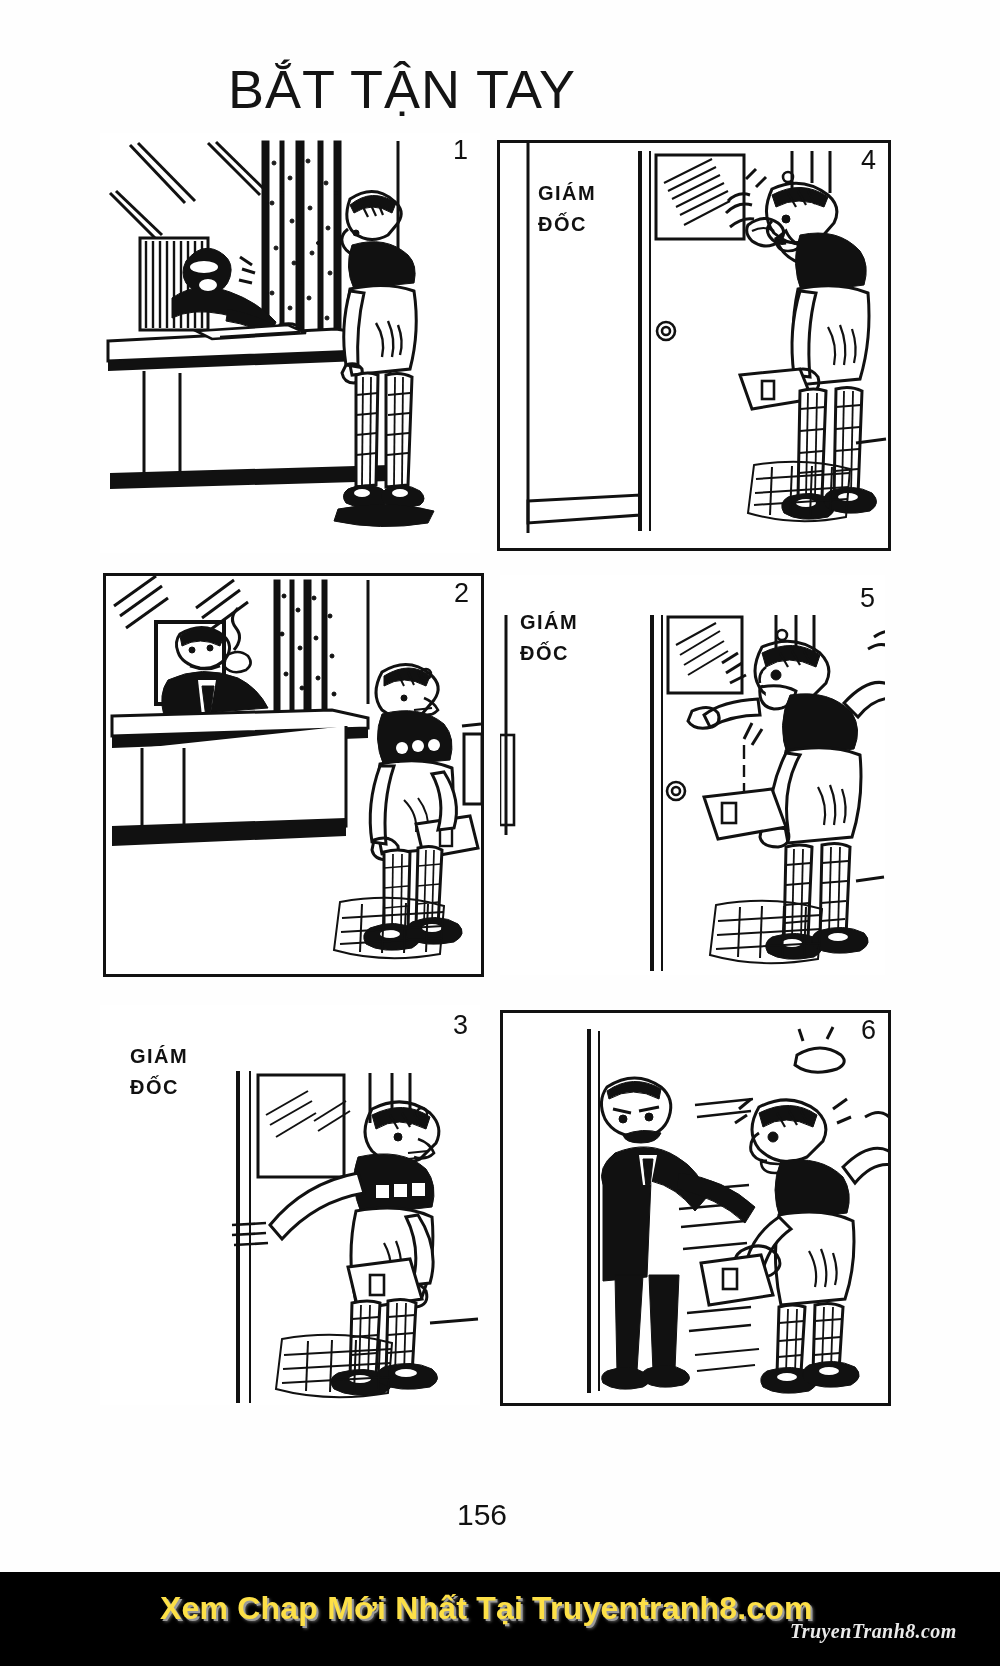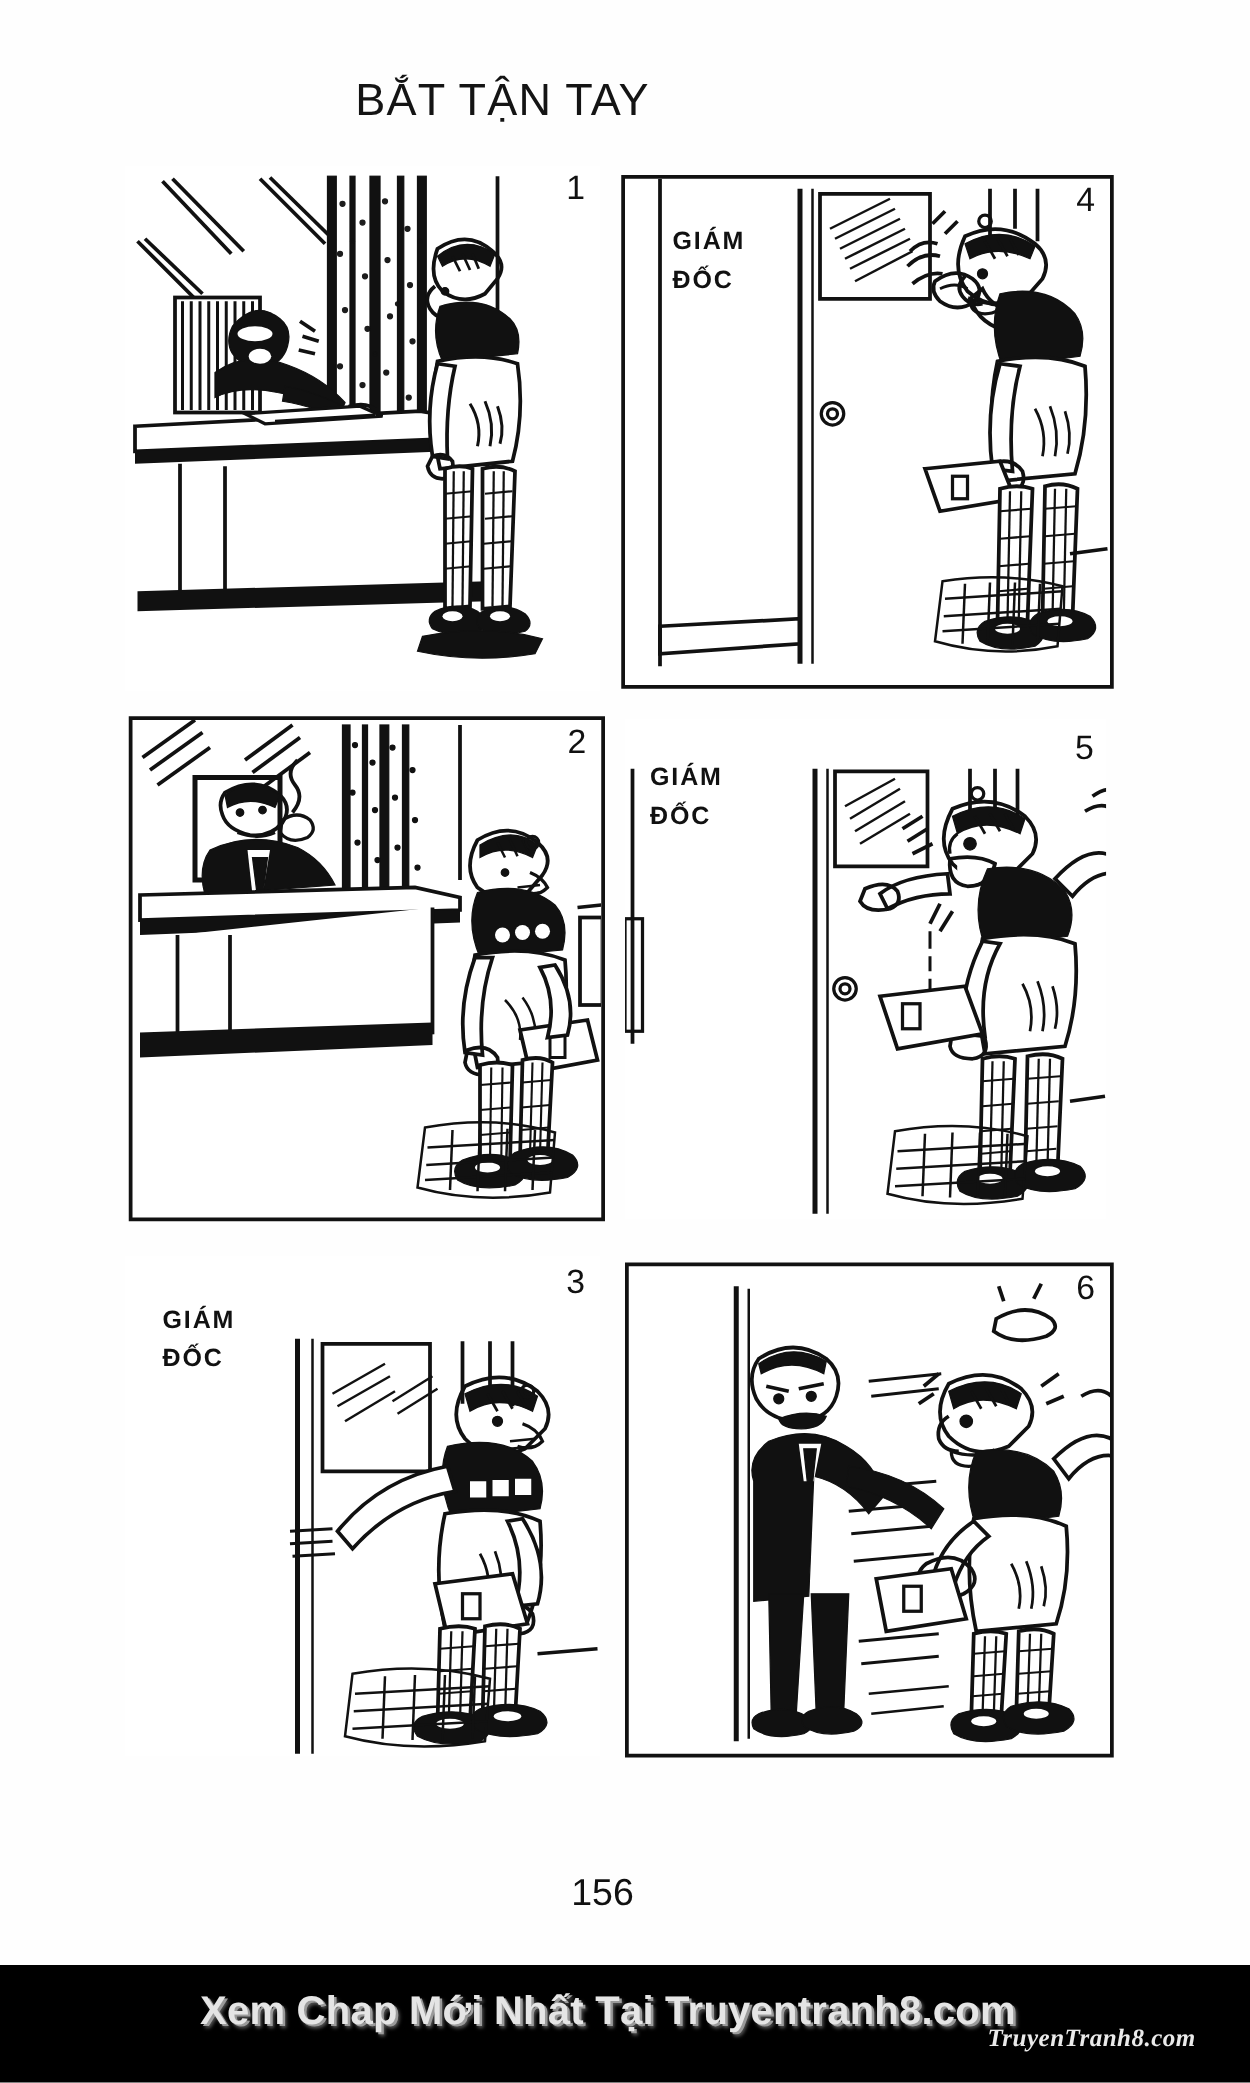--- a/index.html
+++ b/index.html
@@ -23,21 +23,21 @@
     background: #fefefe;
   }
 
   
   .comic-title {
     position: absolute;
     left: 0; top: 62px;
     width: 804px;
     text-align: center;
     font-family: "Liberation Sans", sans-serif;
-    font-size: 36px;
+    font-size: 54px;
     font-weight: 400;
     letter-spacing: 1px;
     color: #141414;
     line-height: 1;
   }
 
   
   .panel {
     position: absolute;
     background: #ffffff;
@@ -90,21 +90,21 @@
     height: 94px;
     background: #000000;
   }
   .footer-text {
     position: absolute;
     left: 160px;
     top: 18px;
     font-family: "Liberation Sans", sans-serif;
     font-size: 32px;
     font-weight: bold;
-    color: #e5e5e5;
+    color: #fde047;
     letter-spacing: 0.2px;
     text-shadow:
       2px 2px 0 #9a9a9a,
       3px 3px 3px rgba(255,255,255,0.35);
     white-space: nowrap;
   }
   .footer-logo {
     position: absolute;
     left: 790px;
     top: 48px;

